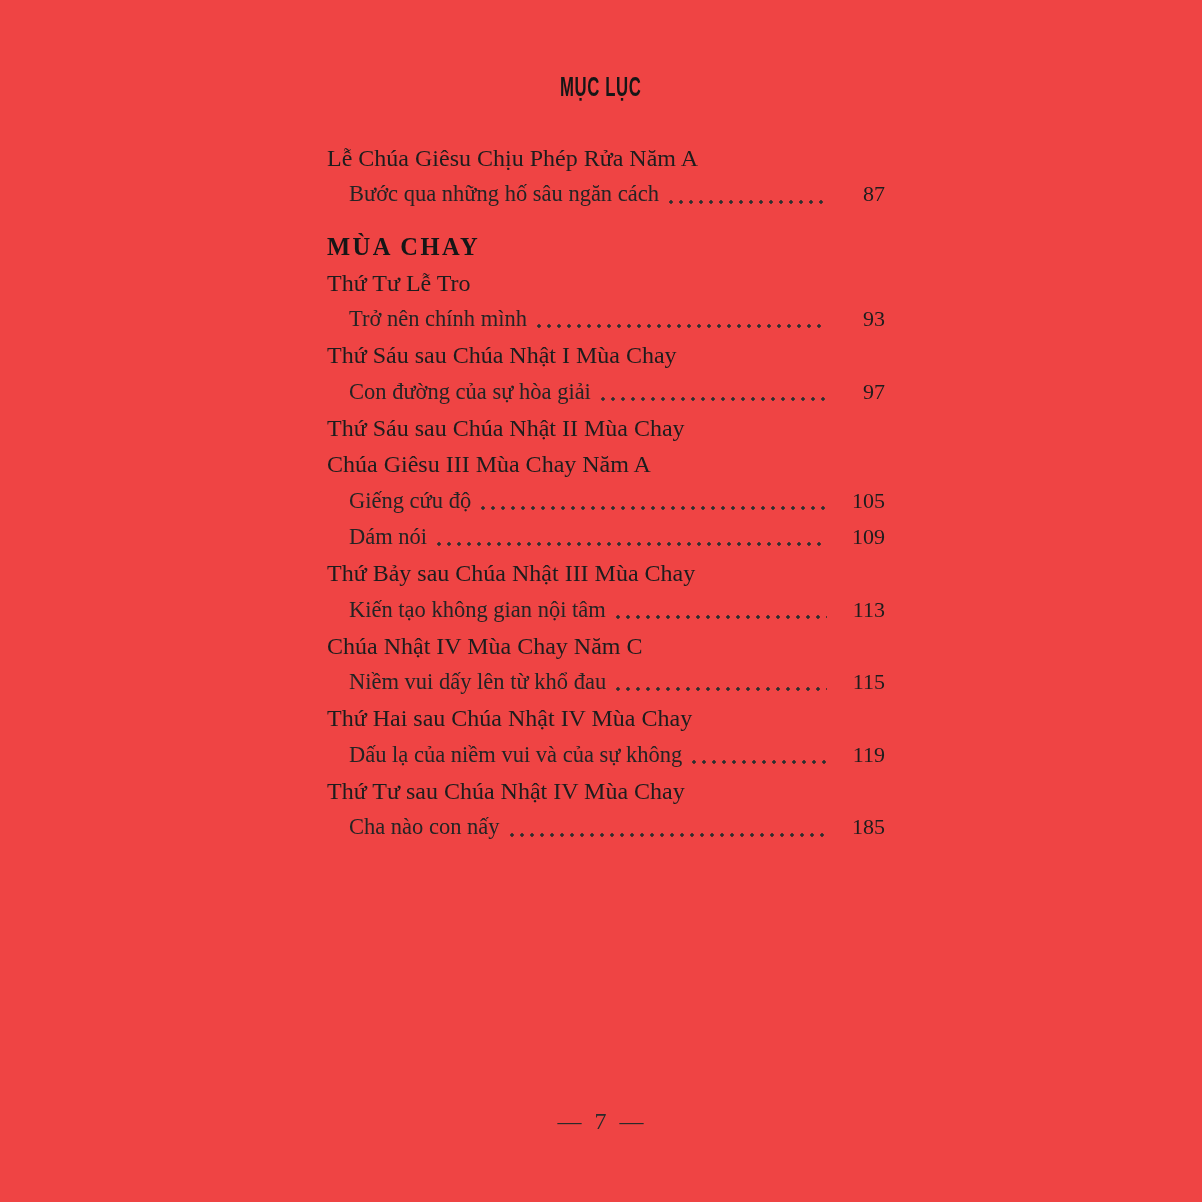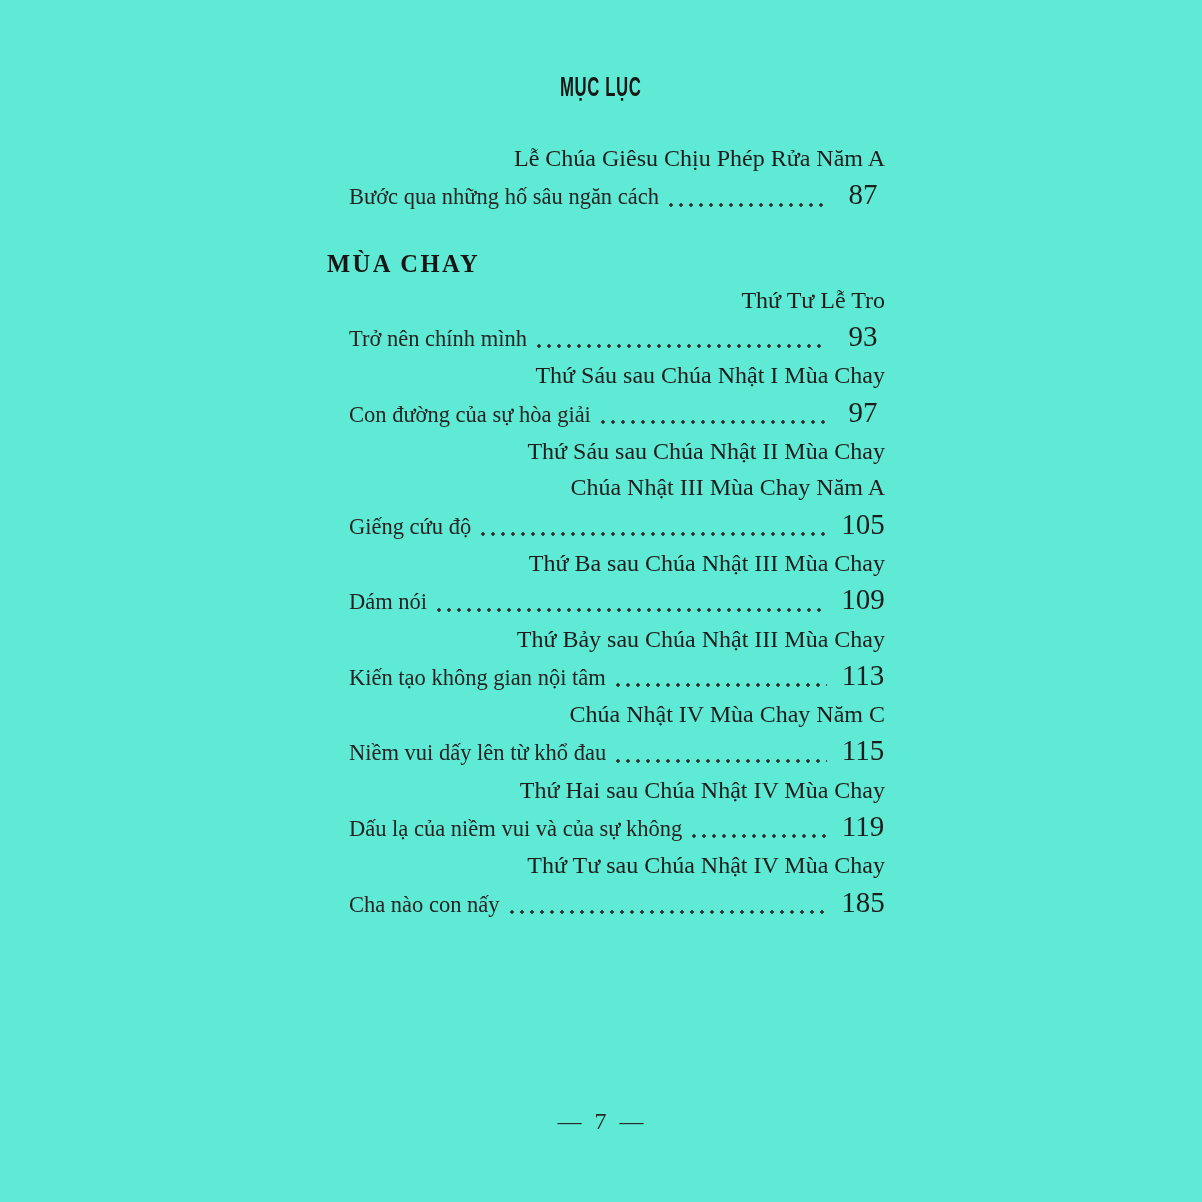--- a/index.html
+++ b/index.html
@@ -4,21 +4,21 @@
 <style>
   html, body {
     margin: 0;
     padding: 0;
     background: #ffffff;
   }
   .page {
     position: relative;
     width: 1202px;
     height: 1202px;
-    background: #5eead4;
+    background: #ef4444;
     overflow: hidden;
     font-family: "Liberation Serif", serif;
     color: #1d1d1d;
   }
   .header {
     position: absolute;
     top: 72px;
     left: 0;
     width: 100%;
     text-align: center;
@@ -37,29 +37,28 @@
     position: absolute;
     left: 327px;
     top: 140px;
     width: 558px;
   }
   .section {
     font-size: 24.5px;
     font-weight: 700;
     letter-spacing: 2.5px;
     line-height: 36.3px;
-    margin-top: 30px;
+    margin-top: 16px;
     color: #161616;
   }
   .title {
     font-size: 24px;
     line-height: 36.3px;
     white-space: nowrap;
     color: #1d1d1d;
-    text-align: right;
   }
   .subrow {
     display: flex;
     align-items: baseline;
     line-height: 36.3px;
     padding-left: 22px;
   }
   .subtitle {
     font-size: 22.5px;
     white-space: nowrap;
@@ -70,23 +69,23 @@
     align-self: flex-end;
     height: 4px;
     margin: 0 14px 9px 10px;
     background-image: radial-gradient(circle at 2px 2px, #2e2e2e 1.5px, transparent 1.9px);
     background-size: 10px 4px;
     background-repeat: repeat-x;
     background-position: left bottom;
     min-width: 20px;
   }
   .pagenum {
-    font-size: 29px;
+    font-size: 22px;
     min-width: 44px;
-    text-align: center;
+    text-align: right;
     color: #1d1d1d;
   }
   .footer {
     position: absolute;
     top: 1108px;
     left: 0;
     width: 100%;
     text-align: center;
     font-size: 24px;
     color: #2a2a2a;
@@ -126,29 +125,28 @@
         <div class="subrow">
           <span class="subtitle">Con đường của sự hòa giải</span>
           <span class="leader"></span>
           <span class="pagenum">97</span>
         </div>
       </div>
       <div class="entry">
         <div class="title">Thứ Sáu sau Chúa Nhật II Mùa Chay</div>
       </div>
       <div class="entry">
-        <div class="title">Chúa Nhật III Mùa Chay Năm A</div>
+        <div class="title">Chúa Giêsu III Mùa Chay Năm A</div>
         <div class="subrow">
           <span class="subtitle">Giếng cứu độ</span>
           <span class="leader"></span>
           <span class="pagenum">105</span>
         </div>
       </div>
       <div class="entry">
-        <div class="title">Thứ Ba sau Chúa Nhật III Mùa Chay</div>
         <div class="subrow">
           <span class="subtitle">Dám nói</span>
           <span class="leader"></span>
           <span class="pagenum">109</span>
         </div>
       </div>
       <div class="entry">
         <div class="title">Thứ Bảy sau Chúa Nhật III Mùa Chay</div>
         <div class="subrow">
           <span class="subtitle">Kiến tạo không gian nội tâm</span>

